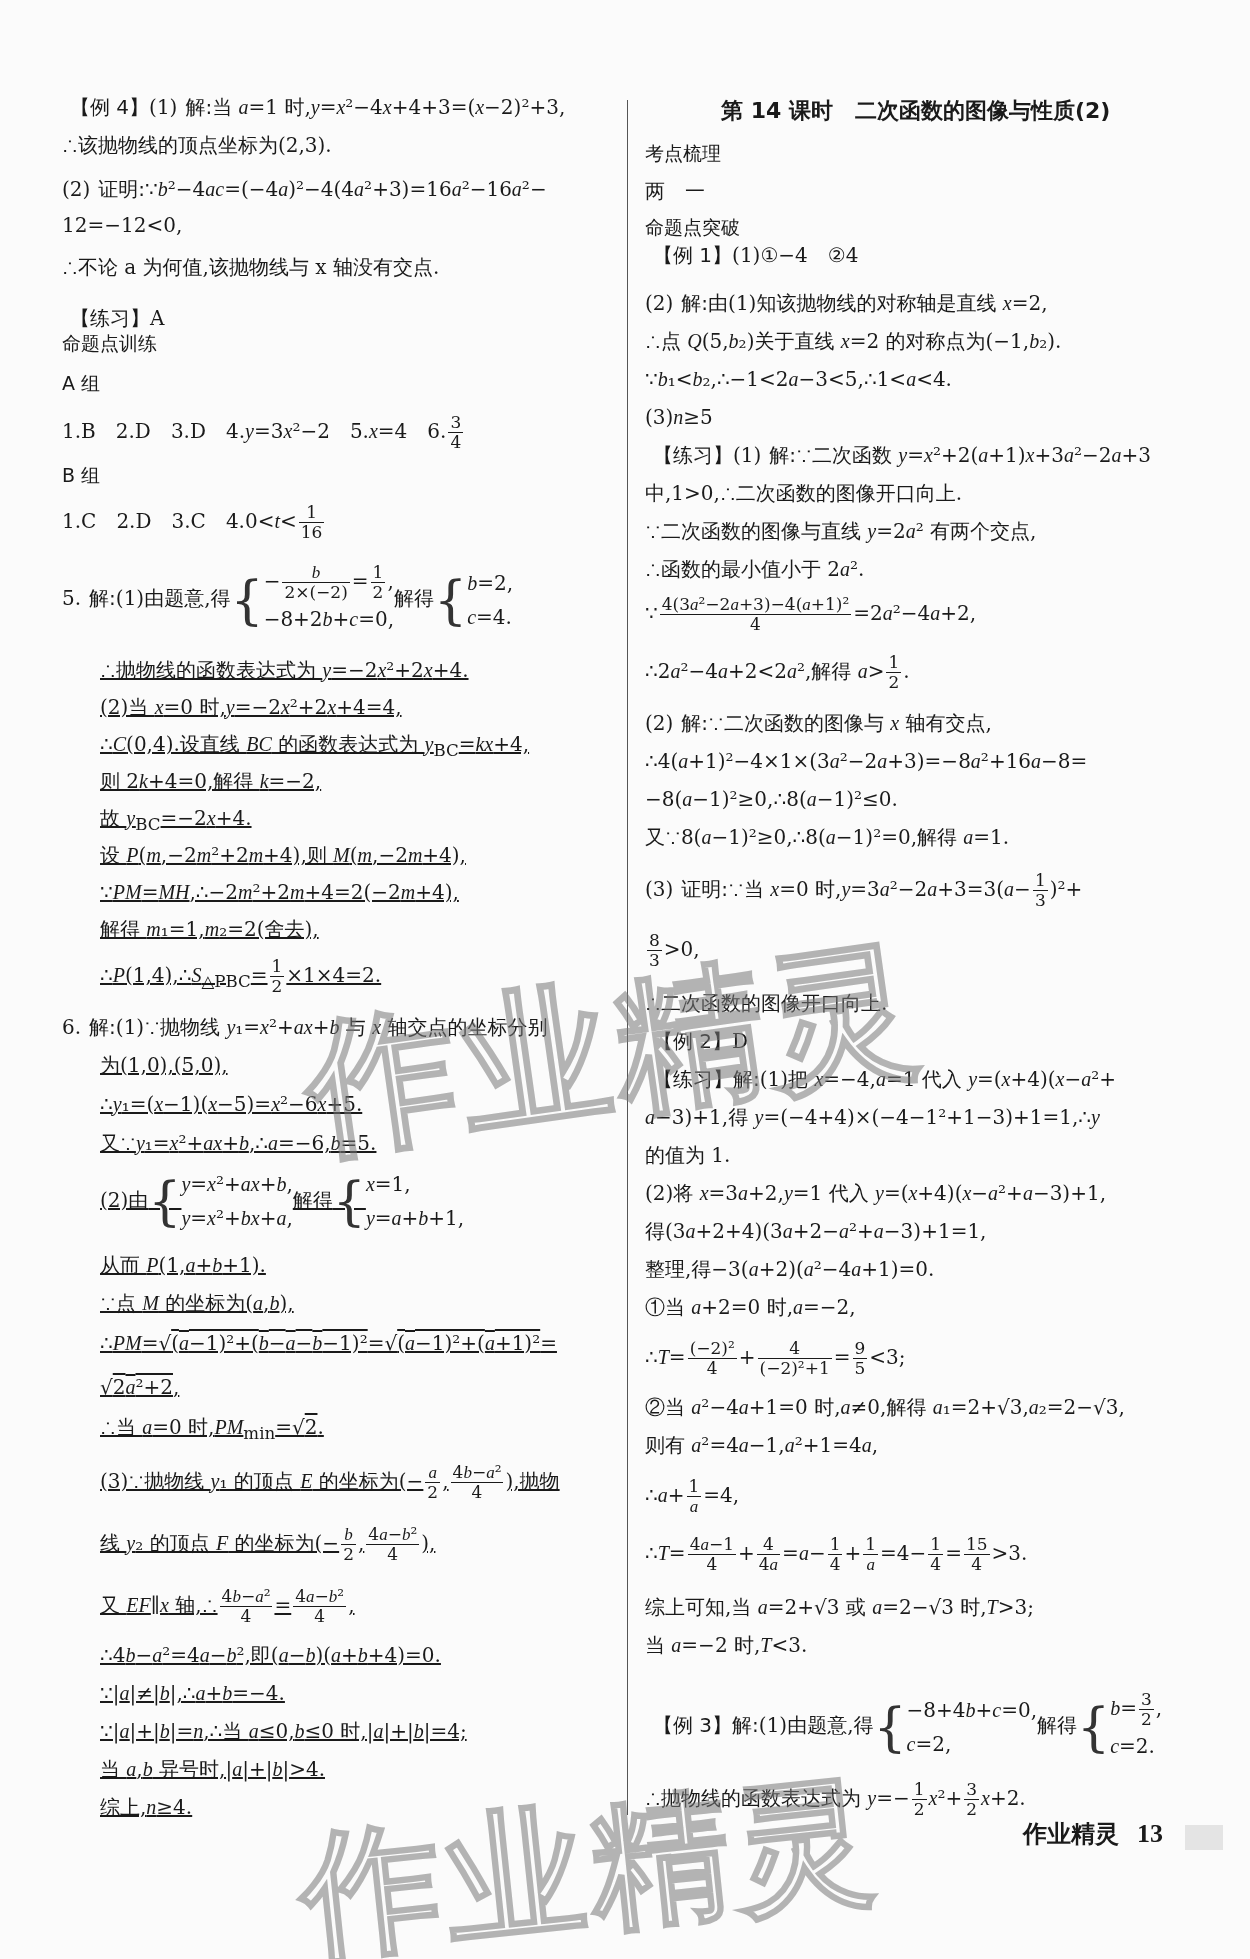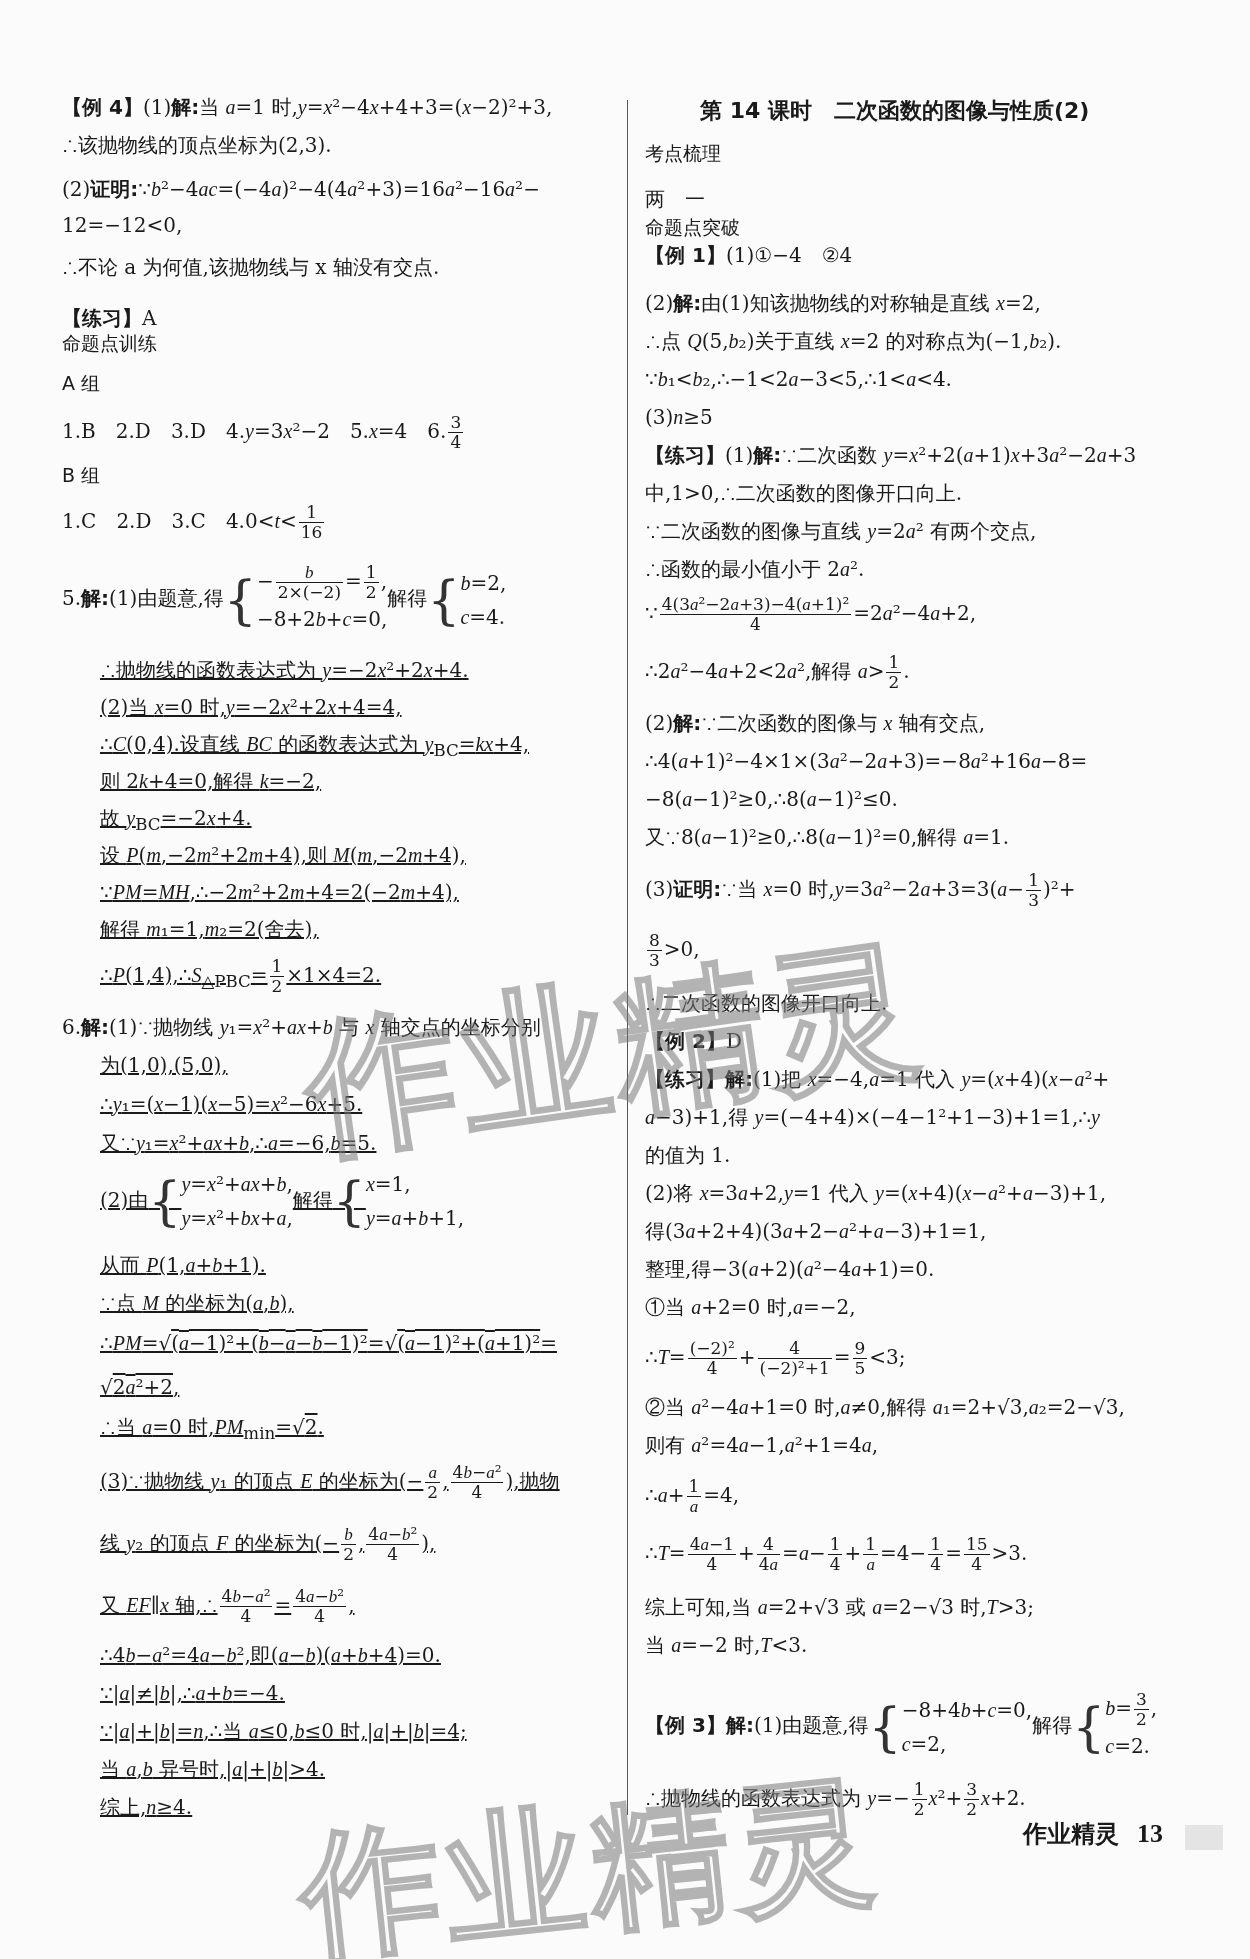--- a/index.html
+++ b/index.html
@@ -7,23 +7,23 @@
     width:1250px; height:1959px; background:#fbfbfb; position:relative; overflow:hidden;
     font-family:"DejaVu Serif","Liberation Serif",serif; color:#1a1a1a;
   }
   .page { position:absolute; left:0; top:0; width:1250px; height:1959px; }
   .col { position:absolute; top:95px; }
   .col-left { left:62px; width:555px; }
   .col-right { left:645px; width:555px; }
   .divider { position:absolute; left:627px; top:100px; width:1px; height:1715px; background:#555; }
   .line { font-size:20px; line-height:24px; margin:0; padding:0; white-space:nowrap; position:absolute; left:0; }
   .indent { left:38px;text-decoration:underline; }
-  .b { font-weight:bold; font-family:"DejaVu Sans","Liberation Sans",sans-serif; }
+  .b { font-weight:normal; font-family:"DejaVu Sans","Liberation Sans",sans-serif;margin-left:8px; }
   .head { font-family:"DejaVu Sans","Liberation Sans",sans-serif; font-weight:normal; font-size:19px; }
-  .title { font-family:"DejaVu Sans","Liberation Sans",sans-serif; font-weight:bold; font-size:22px; }
+  .title { font-family:"DejaVu Sans","Liberation Sans",sans-serif; font-weight:bold; font-size:22px;margin-left:21px; }
   i, .m { font-style:italic; font-family:"Liberation Serif","DejaVu Serif",serif; }
   .frac { display:inline-block; vertical-align:middle; text-align:center; font-size:17px; line-height:19px; margin:0 2px; }
   .frac > span { display:block; padding:0 2px; }
   .frac > span.num { border-bottom:1px solid #1a1a1a; }
   .brace-sym { font-size:52px; line-height:52px; vertical-align:middle; font-weight:lighter; color:#333; }
   .brace-lines { display:inline-block; vertical-align:middle; line-height:34px; }
   .footer { position:absolute; left:1023px; top:1818px; font-family:"DejaVu Sans","Liberation Sans",sans-serif; font-weight:bold; font-size:24px; }
   .footer .num { margin-left:18px; font-family:"Liberation Serif",serif; font-size:26px; }
   .tab-mark { position:absolute; left:1185px; top:1825px; width:38px; height:25px; background:#e4e4e4; }
   .watermark { position:absolute; font-family:"DejaVu Sans",sans-serif; font-weight:bold; font-size:150px; color:transparent; -webkit-text-stroke:2px rgba(120,120,120,0.55); letter-spacing:5px; transform:rotate(-8deg); pointer-events:none; }
@@ -75,21 +75,21 @@
     <p class="line indent" style="top:1548px">∴4<i>b</i>−<i>a</i>²=4<i>a</i>−<i>b</i>²,即(<i>a</i>−<i>b</i>)(<i>a</i>+<i>b</i>+4)=0.</p>
     <p class="line indent" style="top:1586px">∵|<i>a</i>|≠|<i>b</i>|,∴<i>a</i>+<i>b</i>=−4.</p>
     <p class="line indent" style="top:1624px">∵|<i>a</i>|+|<i>b</i>|=<i>n</i>,∴当 <i>a</i>≤0,<i>b</i>≤0 时,|<i>a</i>|+|<i>b</i>|=4;</p>
     <p class="line indent" style="top:1662px">当 <i>a</i>,<i>b</i> 异号时,|<i>a</i>|+|<i>b</i>|&gt;4.</p>
     <p class="line indent" style="top:1700px">综上,<i>n</i>≥4.</p>
   </div>
 
   <div class="col col-right">
     <p class="line title" style="top:4px; left:55px">第 14 课时　二次函数的图像与性质(2)</p>
     <p class="line head" style="top:46px">考点梳理</p>
-    <p class="line" style="top:92px">两　一</p>
+    <p class="line" style="top:84px">两　一</p>
     <p class="line head" style="top:120px">命题点突破</p>
     <p class="line" style="top:148px"><span class="b">【例 1】</span>(1)①−4　②4</p>
     <p class="line" style="top:196px">(2)<span class="b">解:</span>由(1)知该抛物线的对称轴是直线 <i>x</i>=2,</p>
     <p class="line" style="top:234px">∴点 <i>Q</i>(5,<i>b</i>₂)关于直线 <i>x</i>=2 的对称点为(−1,<i>b</i>₂).</p>
     <p class="line" style="top:272px">∵<i>b</i>₁&lt;<i>b</i>₂,∴−1&lt;2<i>a</i>−3&lt;5,∴1&lt;<i>a</i>&lt;4.</p>
     <p class="line" style="top:310px">(3)<i>n</i>≥5</p>
     <p class="line" style="top:348px"><span class="b">【练习】</span>(1)<span class="b">解:</span>∵二次函数 <i>y</i>=<i>x</i>²+2(<i>a</i>+1)<i>x</i>+3<i>a</i>²−2<i>a</i>+3</p>
     <p class="line" style="top:386px">中,1&gt;0,∴二次函数的图像开口向上.</p>
     <p class="line" style="top:424px">∵二次函数的图像与直线 <i>y</i>=2<i>a</i>² 有两个交点,</p>
     <p class="line" style="top:462px">∴函数的最小值小于 2<i>a</i>².</p>

